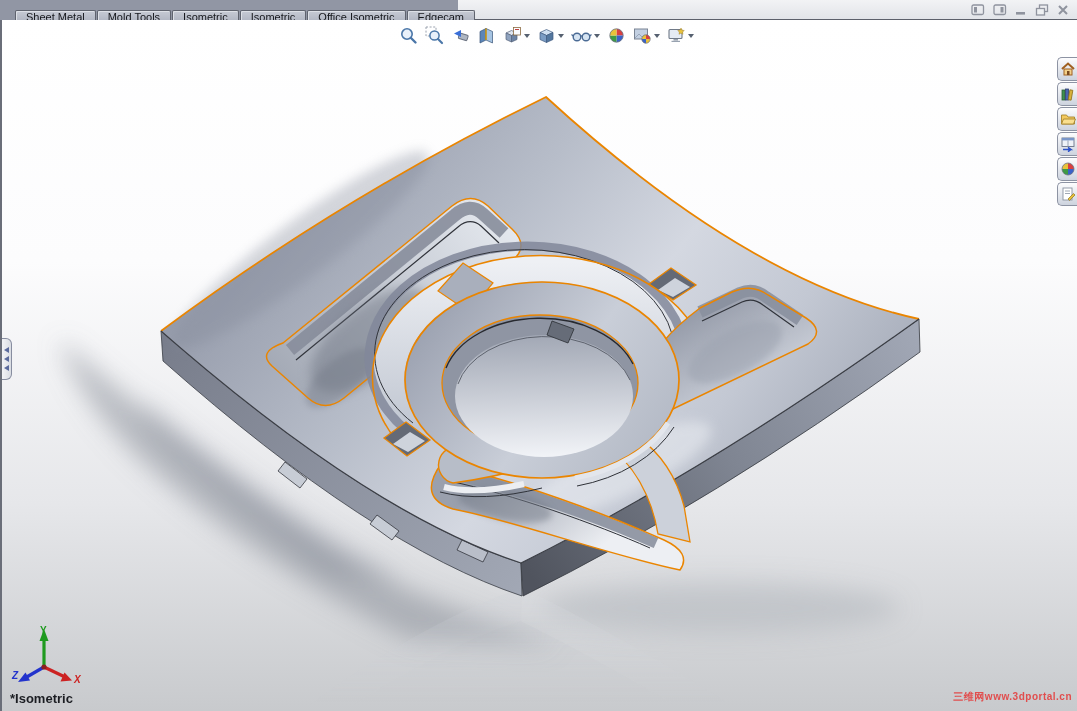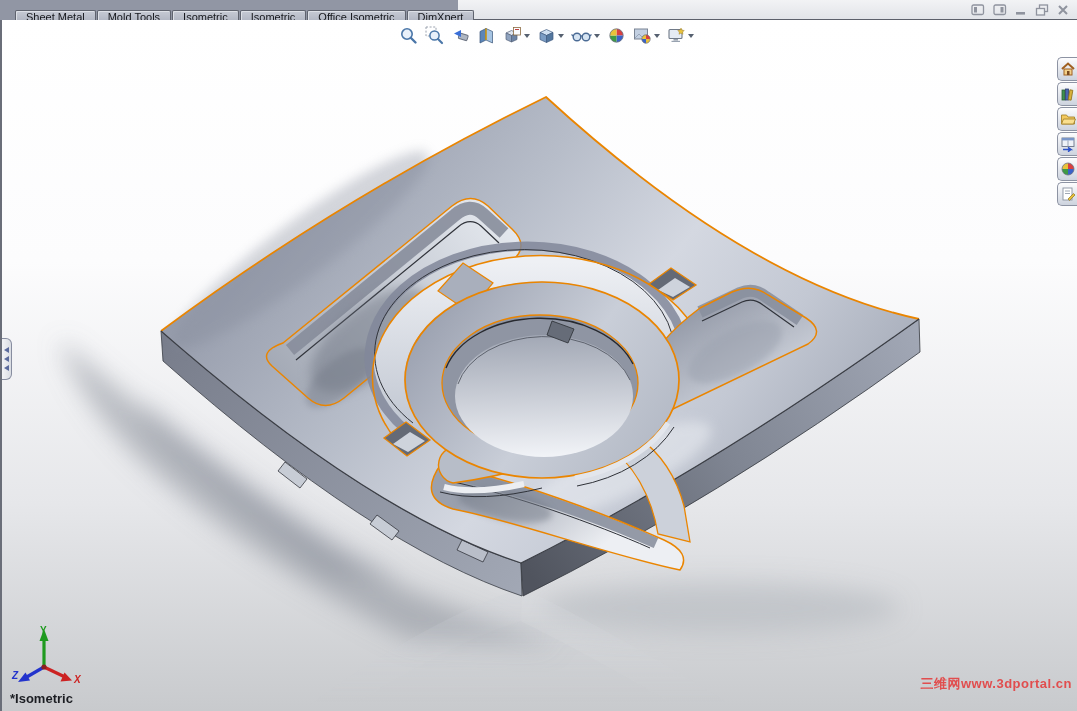--- a/index.html
+++ b/index.html
@@ -37,21 +37,21 @@
 
   
   .collapse-handle{position:absolute;left:0;top:318px;width:10px;height:42px;box-sizing:border-box;
                    background:linear-gradient(90deg,#f2f3f6,#d9dce2);border:1px solid #878da0;border-left:none;
                    border-radius:0 6px 6px 0;display:flex;flex-direction:column;align-items:center;
                    justify-content:center;gap:3px;cursor:pointer}
   .arrowleft{width:0;height:0;border-top:3.5px solid transparent;border-bottom:3.5px solid transparent;
              border-right:5px solid #5a6a9c}
 
   .viewlabel{position:absolute;left:8px;bottom:5px;font-size:13px;font-weight:bold;color:#1b1d22}
-  .watermark{position:absolute;right:5px;bottom:18px;font-size:13px;font-weight:bold;color:#e34343;
+  .watermark{position:absolute;right:5px;bottom:7px;font-size:10px;font-weight:bold;color:#e34343;
              letter-spacing:.5px;opacity:.92}
   .triad{position:absolute;left:6px;bottom:26px}
 </style>
 </head>
 <body>
 
 <div class="titlebar">
   <div class="tabstrip">
     <div class="cmdtab">
         <span>Sheet Metal</span>
@@ -62,21 +62,21 @@
     <div class="cmdtab">
         <span>Isometric</span>
       </div>
     <div class="cmdtab">
         <span>Isometric</span>
       </div>
     <div class="cmdtab">
         <span>Office Isometric</span>
       </div>
     <div class="cmdtab">
-        <span>DimXpert</span>
+        <span>Edgecam</span>
       </div>
   </div>
   <div class="wincontrols">
     <svg class="wc" width="14" height="12" title="toggle-left-pane">
         <rect x="1" y="1" width="11.5" height="9.5" rx="1.5" fill="none" stroke="#8f939e" stroke-width="1.3"></rect>
         <rect x="3" y="3" width="3" height="5.5" fill="#8f939e"></rect>
       </svg>
     <svg class="wc" width="14" height="12" title="toggle-right-pane">
         <rect x="1" y="1" width="11.5" height="9.5" rx="1.5" fill="none" stroke="#8f939e" stroke-width="1.3"></rect>
         <rect x="7.5" y="3" width="3" height="5.5" fill="#8f939e"></rect>

